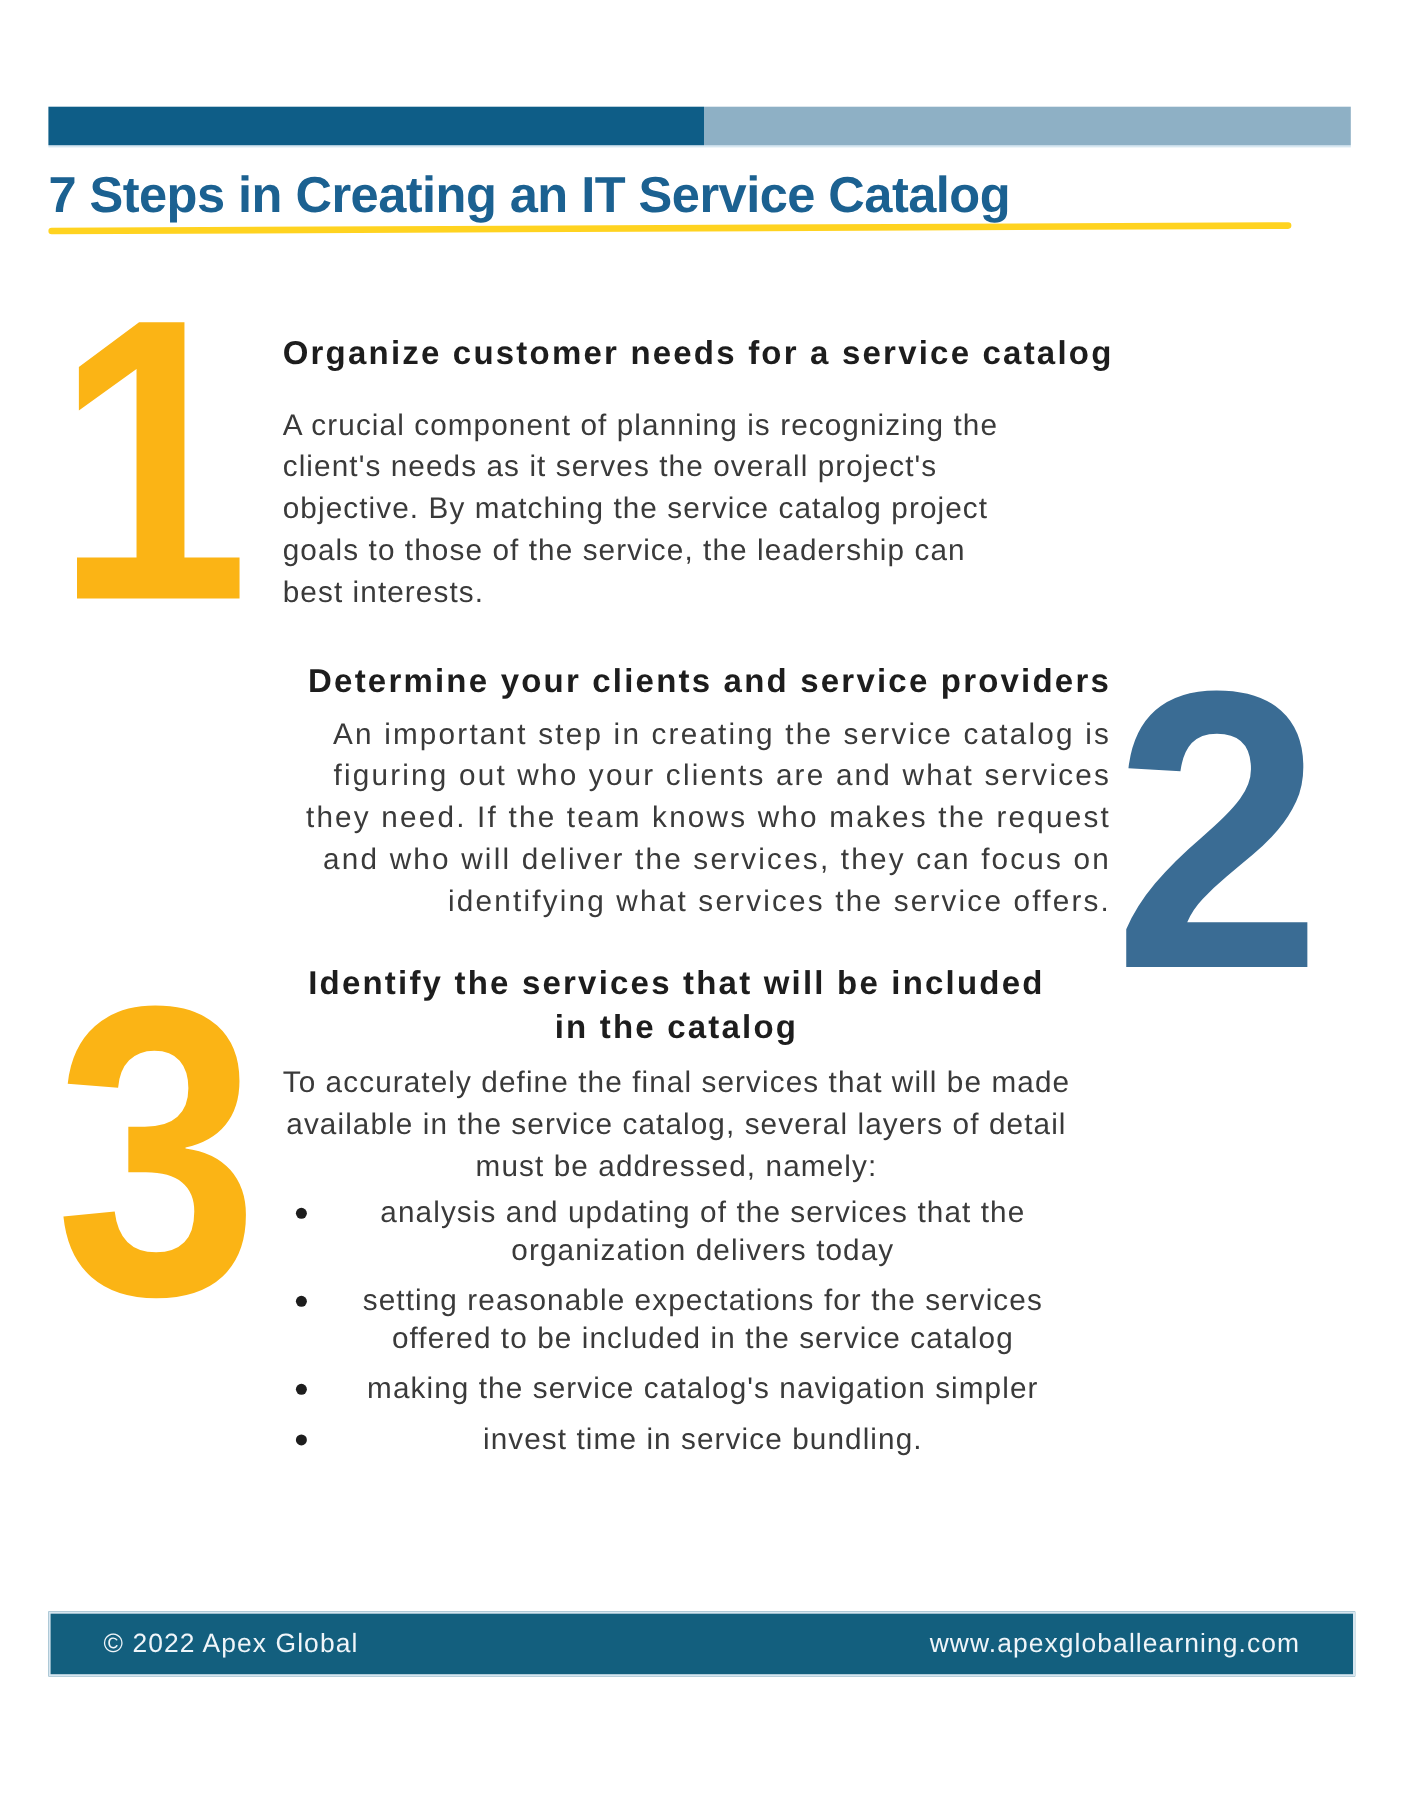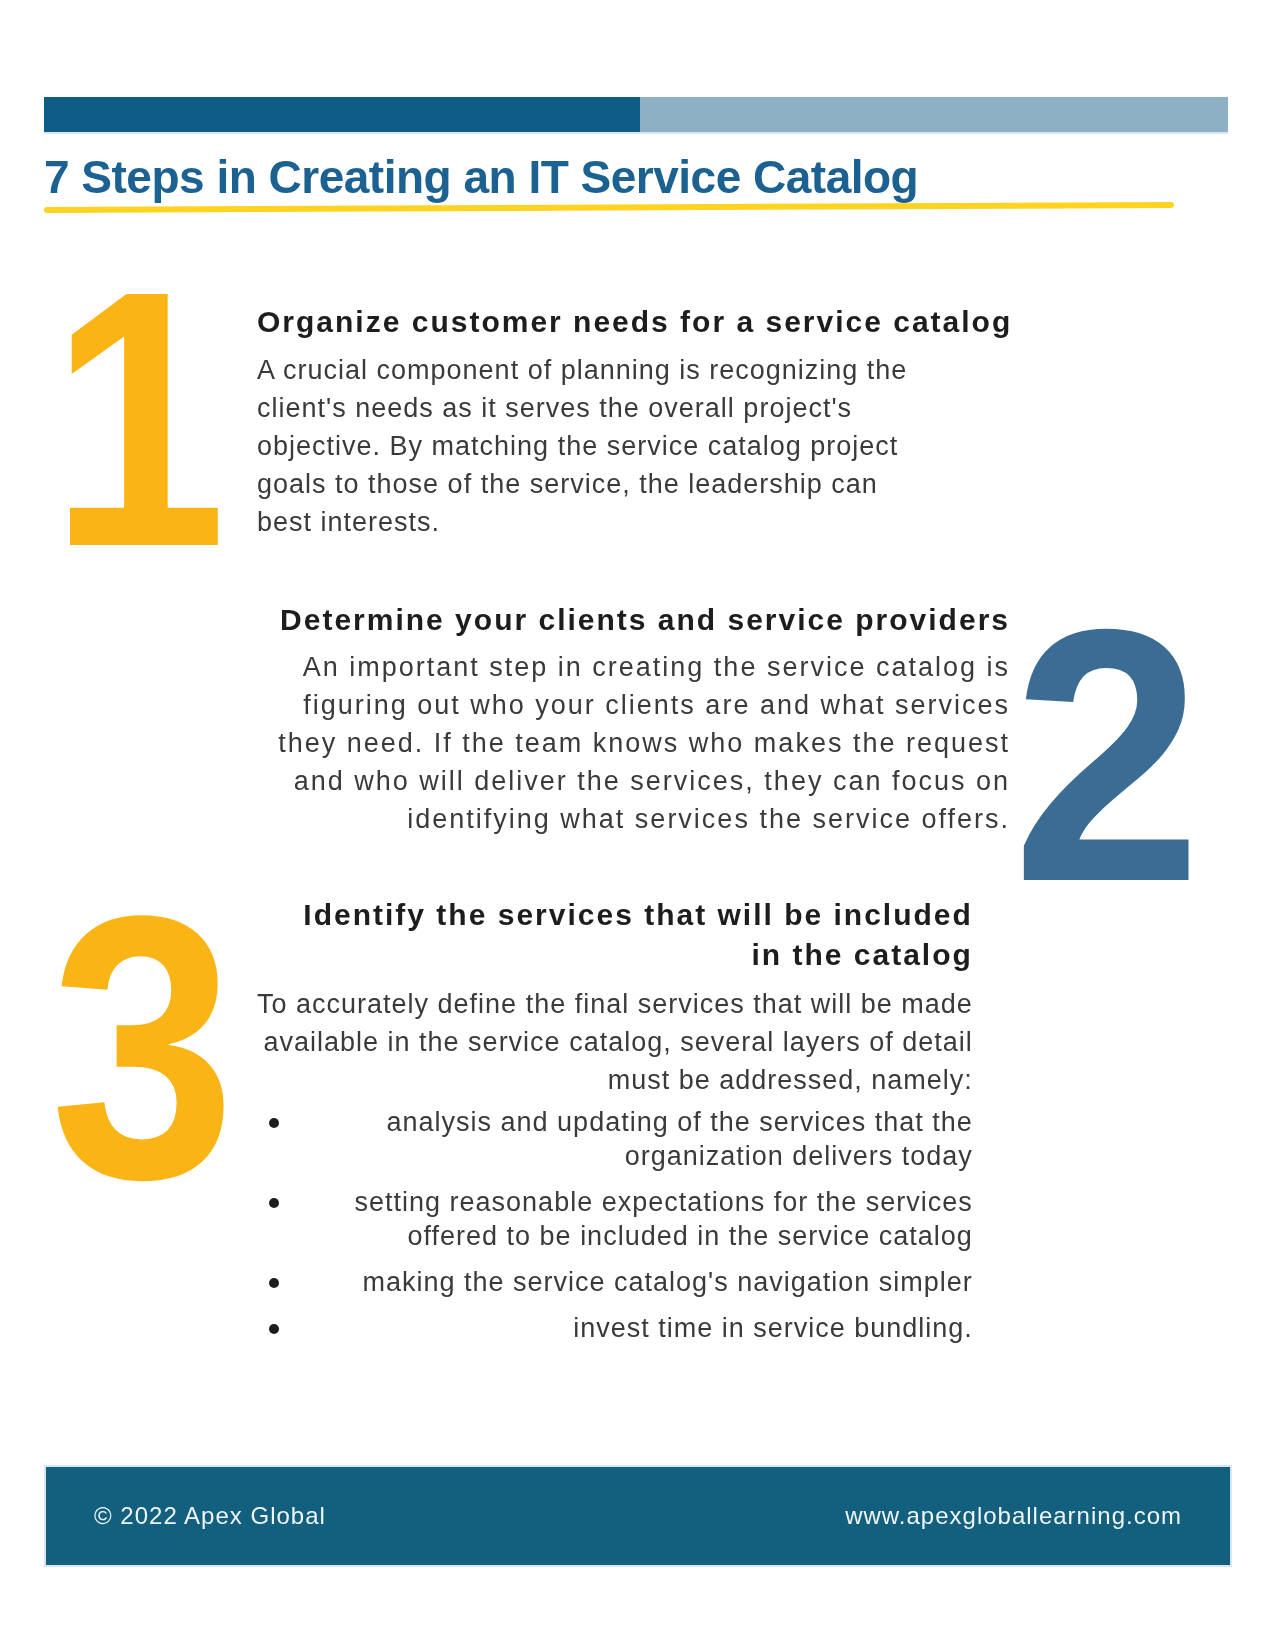--- a/index.html
+++ b/index.html
@@ -84,31 +84,31 @@
   }
   .body-line {
     font-size: 27px;
     color: #3A3A3A;
     letter-spacing: 1px;
     line-height: 38px;
     white-space: nowrap;
   }
 
   .step1-block { position: absolute; left: 257px; top: 302px; text-align: left; }
-  .step1-block .step-body { margin-top: 9px; }
+  .step1-block .step-body { margin-top: 25px; }
 
   .step2-block {
     position: absolute; left: 150px; top: 600px;
     width: 860px;
     text-align: right;
   }
   .step2-block .step-body { margin-top: 8px; }
   .step2-block .body-line { letter-spacing: 2px; }
 
-  .step3-block { position: absolute; left: 257px; top: 895px; text-align: right; }
+  .step3-block { position: absolute; left: 257px; top: 875px; text-align: center; }
   .step3-block .step-body { margin-top: 10px; }
 
   .bullet-list {
     list-style: none;
     margin-top: 6px;
   }
   .bullet-item {
     position: relative;
     padding-left: 48px;
     margin-bottom: 12px;
@@ -125,21 +125,21 @@
     color: #3A3A3A;
     letter-spacing: 1px;
     line-height: 34px;
     white-space: nowrap;
   }
 
   
   .footer-bar {
     position: absolute;
     left: 44px; top: 1465px;
-    width: 1188px; height: 102px;
+    width: 1188px; height: 59px;
     background: #135F7E;
     border: 2px solid #D7E6F0;
     display: flex;
     align-items: center;
     justify-content: space-between;
     padding: 0 48px;
     gap: 38px;
   }
   .footer-text {
     font-size: 24px;

